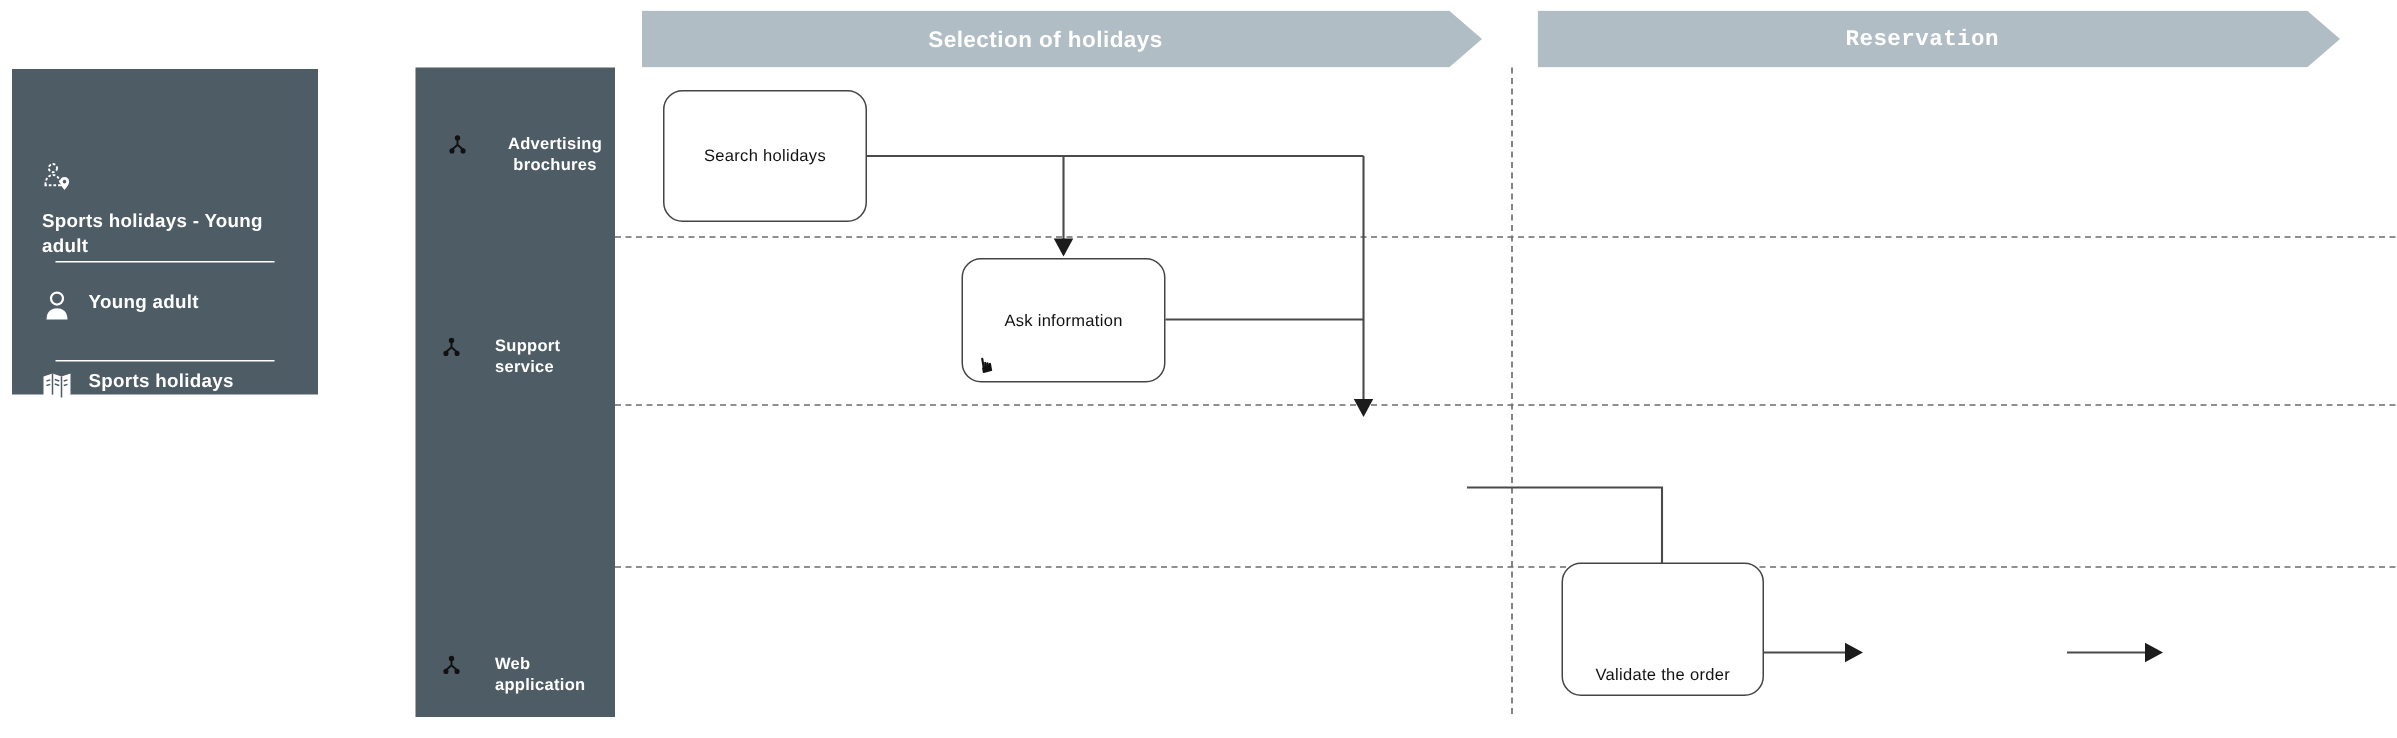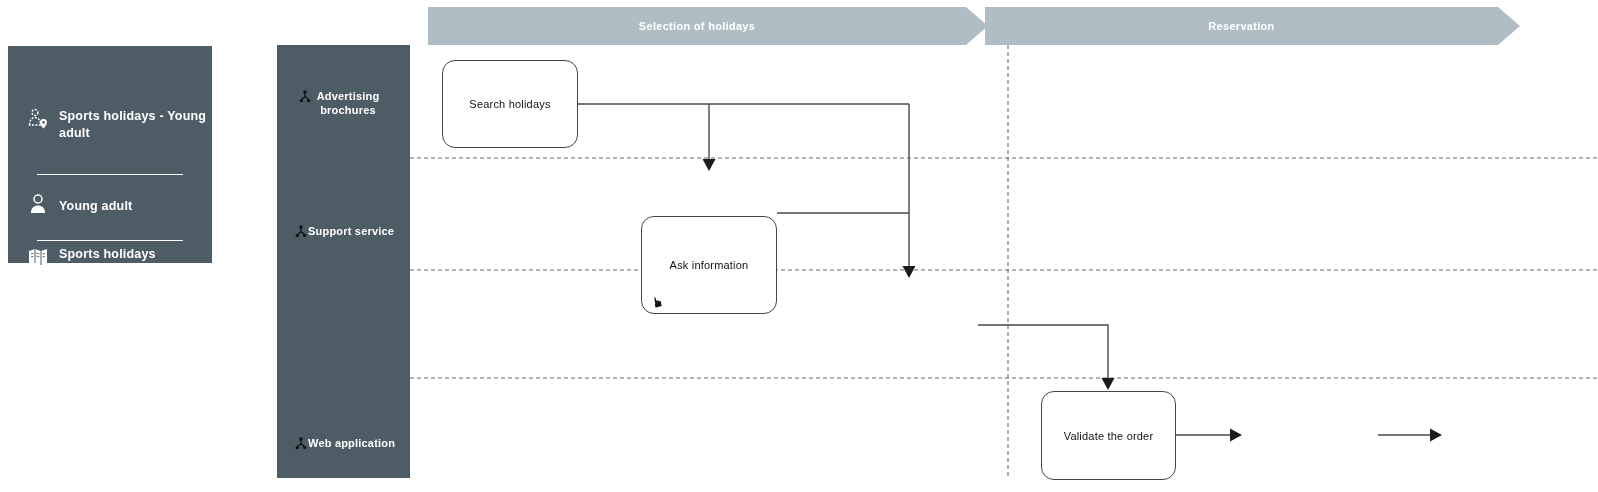--- a/index.html
+++ b/index.html
@@ -13,70 +13,70 @@
 
   
   .persona-panel{position:absolute; left:8px; top:46px; width:204px; height:217px; background:var(--panel); color:var(--textLight);}
   .persona-item{position:absolute; left:20px; display:flex; gap:11px; align-items:flex-start;}
   .persona-item .p-icon{flex:0 0 20px; width:20px; height:22px;}
   .persona-item .p-label{font-weight:bold; font-size:12.5px; line-height:17px; width:152px; letter-spacing:.2px;}
   .persona-divider{position:absolute; left:29px; width:146px; height:1px; background:#ffffff;}
 
   
   .lane-band{position:absolute; left:277px; top:45px; width:133px; height:433px; background:var(--panel);}
-  .lane-label{position:absolute; display:flex; gap:1px; align-items:flex-start; color:var(--textLight);}
+  .lane-label{position:absolute; display:flex; gap:23px; align-items:flex-start; color:var(--textLight);}
   .lane-label .l-icon{flex:0 0 12px; width:12px; height:13px; margin-top:1px;}
   .lane-label .l-text{font-weight:bold; font-size:11px; line-height:14px; letter-spacing:.2px;}
   .lane-label.lane-1{top:44px; left:22px;}
   .lane-label.lane-1 .l-text{width:72px; text-align:center;}
   .lane-label.lane-2{top:159px; left:18px;margin-top:20px;}
   .lane-label.lane-4{top:375px; left:18px;margin-top:16px;}
 
   
   .phase-arrow{position:absolute; top:7px; height:38px; background:var(--phase); color:var(--textLight);
-    display:flex; align-items:center; justify-content:center; font-weight:bold; font-size:11px; letter-spacing:.3px;
+    display:flex; align-items:center; justify-content:center; font-weight:bold; font-size:15px; letter-spacing:.3px;
     clip-path:polygon(0 0, calc(100% - 22px) 0, 100% 50%, calc(100% - 22px) 100%, 0 100%); padding-right:22px;}
   .phase-1{left:428px; width:560px;}
-  .phase-2{left:985px; width:535px;}
+  .phase-2{left:1025px; width:535px;font-family:Liberation Mono, monospace;}
 
   
   svg.wires{position:absolute; left:0; top:0; width:1598px; height:492px; pointer-events:none;}
   .dash{stroke:var(--divider); stroke-width:1.1; stroke-dasharray:4 3; fill:none;}
   .wire{stroke:var(--connector); stroke-width:1.4; fill:none;}
   .head{fill:#1c1c1c; stroke:none;}
 
   
   .flow-node{position:absolute; background:var(--nodeBg); border:1.4px solid var(--nodeBorder); border-radius:13px;
     display:flex; align-items:center; justify-content:center; text-align:center; font-size:11px; color:var(--textDark);
     padding:6px 4px; line-height:14px; letter-spacing:.2px;}
   .node-1{left:442px; top:60px; width:136px; height:88px;}
-  .node-2{left:641px; top:172px; width:136px; height:98px;margin-top:44px;}
+  .node-2{left:641px; top:172px; width:136px; height:83px;}
   .node-3{left:842px; top:279px; width:136px; height:92px;}
-  .node-4{left:1041px; top:391px; width:135px; height:89px;}
+  .node-4{left:1041px; top:375px; width:135px; height:89px;align-items:flex-end;}
   .node-5{left:1242px; top:390px; width:136px; height:90px;}
   .node-6{left:1442px; top:390px; width:133px; height:90px;}
   .tap-badge{position:absolute; left:9px; bottom:4px; font-size:14px; color:#111; transform:rotate(-100deg); line-height:14px;}
 </style>
 </head>
 <body>
 
 <div class="canvas">
 
   <div class="persona-panel">
-    <div class="persona-item" style="top:62px;">
+    <div class="persona-item" style="top:62px;flex-direction:column;">
       <svg class="p-icon" viewBox="0 0 20 22">
         <circle cx="7" cy="4.5" r="3" fill="none" stroke="#fff" stroke-width="1.4" stroke-dasharray="2 1.4"></circle>
         <path d="M1.5 17 C1.5 11.5 4.5 9.5 7 9.5 C9.5 9.5 12.5 11.5 12.5 17 Z" fill="none" stroke="#fff" stroke-width="1.4" stroke-dasharray="2 1.4"></path>
         <path d="M15.5 11 a3.4 3.4 0 0 1 3.4 3.4 c0 2.4 -3.4 6 -3.4 6 c0 0 -3.4 -3.6 -3.4 -6 a3.4 3.4 0 0 1 3.4 -3.4 Z" fill="#fff"></path>
         <circle cx="15.5" cy="14.4" r="1.3" fill="#4e5c66"></circle>
       </svg>
       <div class="p-label">Sports holidays - Young adult</div>
     </div>
     <div class="persona-divider" style="top:128px;"></div>
-    <div class="persona-item" style="top:147px;align-items:flex-end;">
+    <div class="persona-item" style="top:147px;">
       <svg class="p-icon" viewBox="0 0 20 22">
         <circle cx="10" cy="6" r="4" fill="none" stroke="#fff" stroke-width="1.5"></circle>
         <path d="M3 20 C3 14.5 6.5 12.5 10 12.5 C13.5 12.5 17 14.5 17 20 Z" fill="#fff"></path>
       </svg>
       <div class="p-label">Young adult</div>
     </div>
     <div class="persona-divider" style="top:194px;"></div>
     <div class="persona-item" style="top:200px;">
       <svg class="p-icon" viewBox="0 0 20 22">
         <path d="M1 5 L7 3 L13 5 L19 3 L19 17 L13 19 L7 17 L1 19 Z" fill="#fff"></path>

